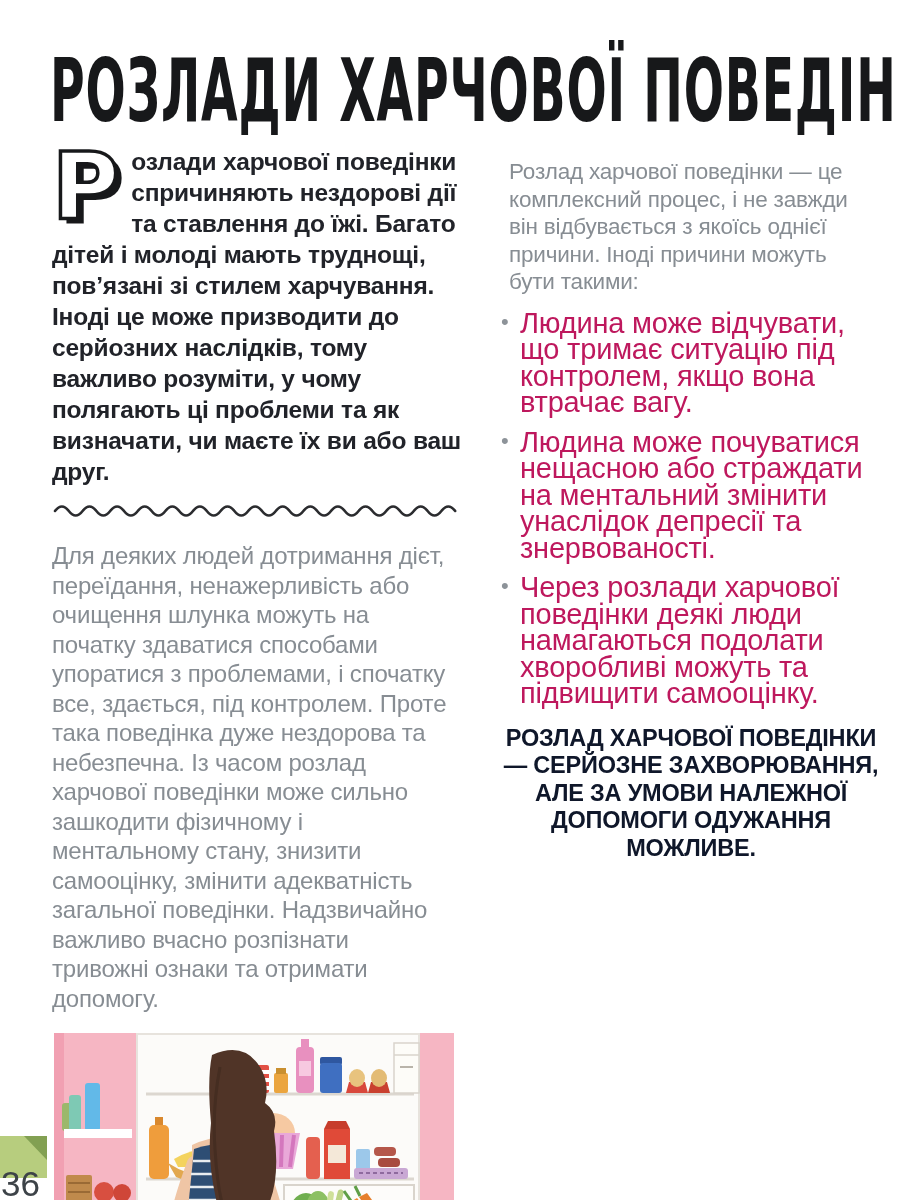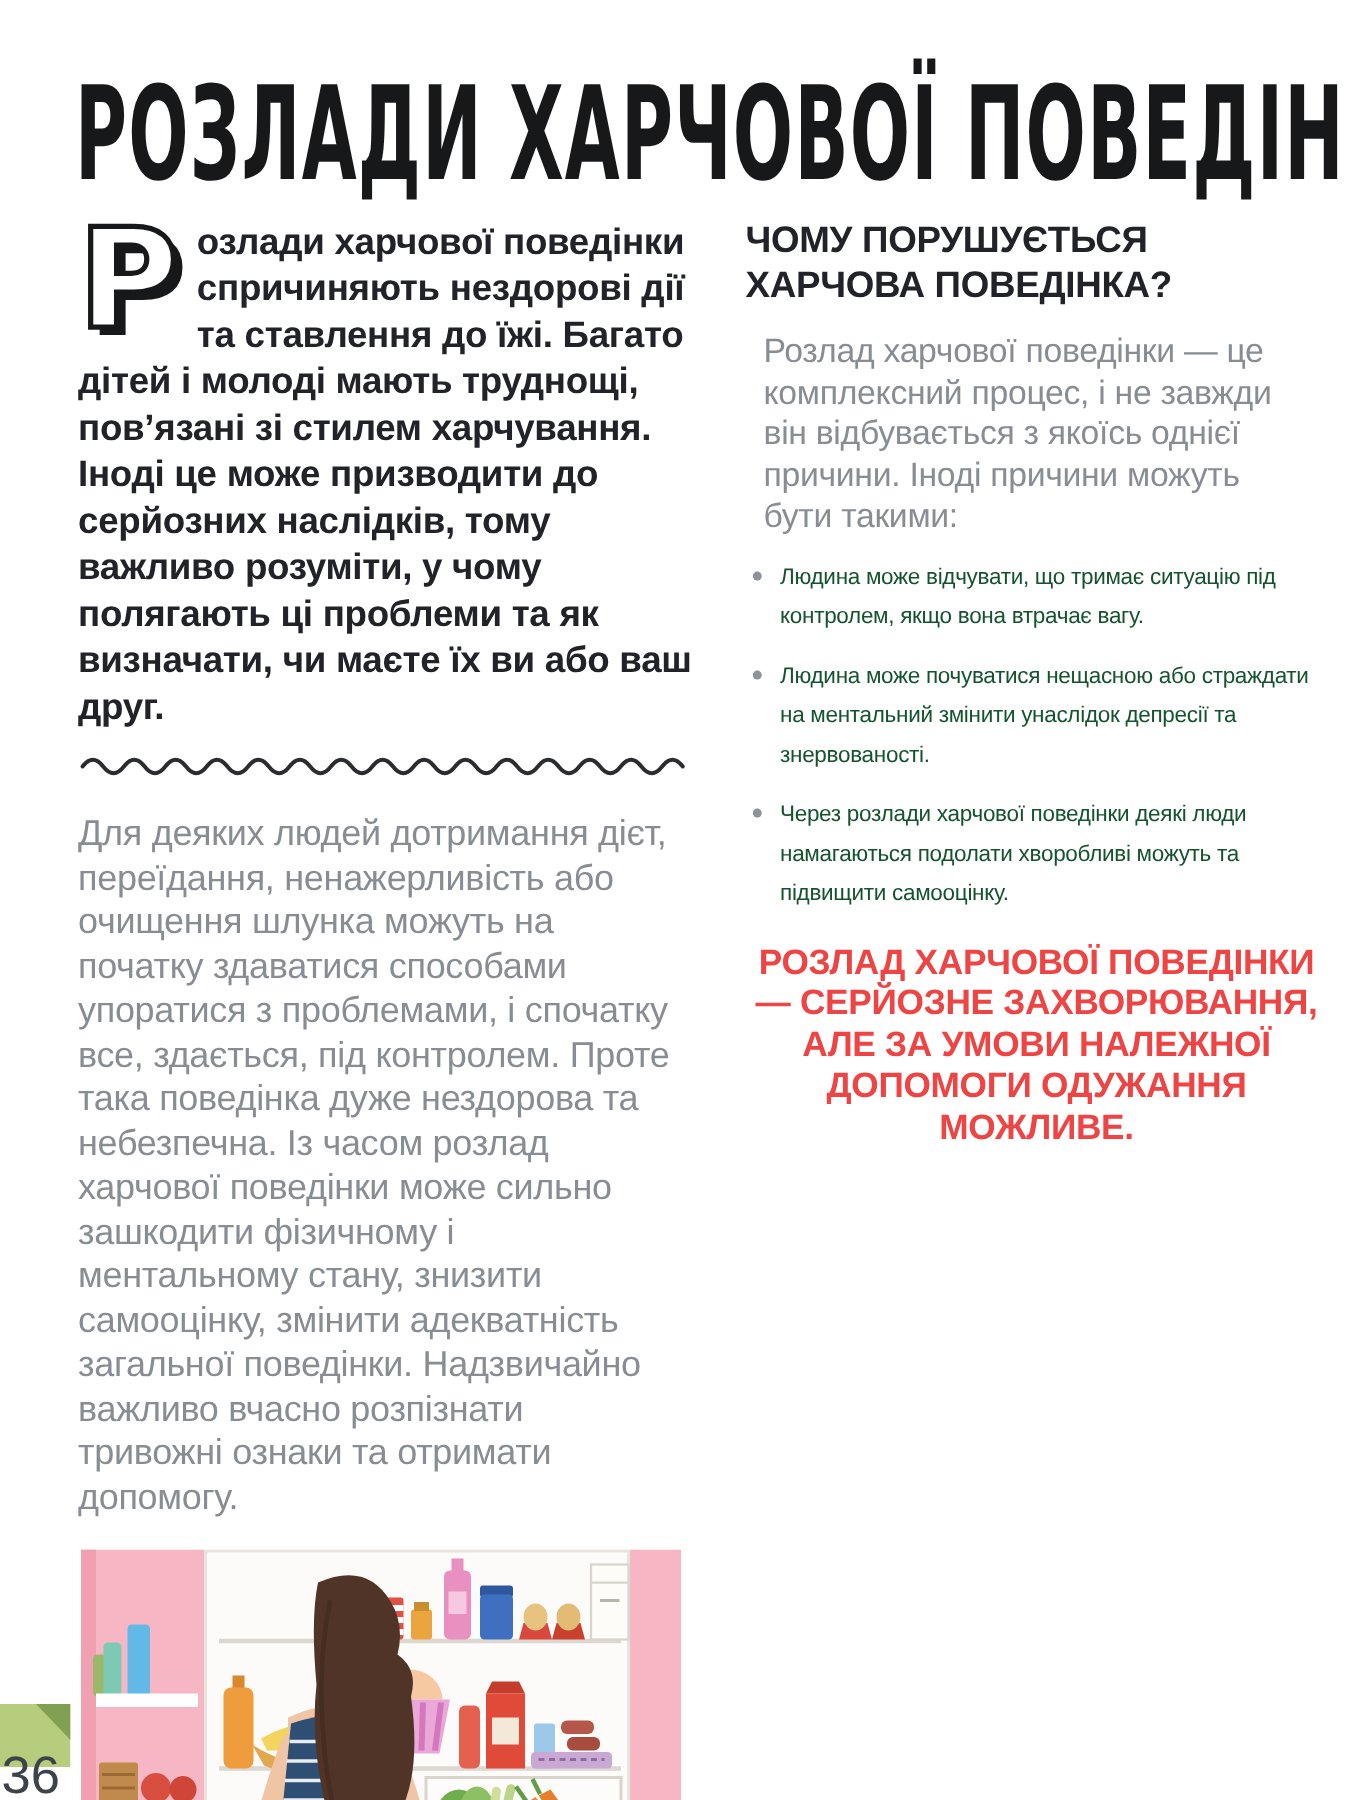--- a/index.html
+++ b/index.html
@@ -45,30 +45,30 @@
     margin:0 0 14px 0;font-size:24.5px;line-height:30px;
     font-weight:700;color:#212329;letter-spacing:-0.2px;
   }
   .r-intro{
     margin:12px;font-size:22.5px;line-height:27.5px;
     color:#878d93;letter-spacing:-0.2px;
   }
   ul.causes{list-style:none;margin:14px 0 0 0;padding:0;}
   ul.causes li{
     position:relative;padding-left:23px;margin:0 0 13px 0;
-    font-size:15px;line-height:26.5px;color:#14532d;letter-spacing:-0.2px;
+    font-size:29px;line-height:26.5px;color:#be185d;letter-spacing:-0.2px;
   }
   ul.causes li::before{
     content:"\2022";position:absolute;left:4px;top:-1px;
     color:#8d9399;font-size:22px;
   }
   .callout{
     margin:18px 0 0 -6px;width:400px;
     font-size:23.5px;line-height:27.5px;font-weight:700;
-    color:#ef4444;text-align:center;letter-spacing:-0.2px;
+    color:#0f172a;text-align:center;letter-spacing:-0.2px;
   }
 
   
   .tab{position:absolute;left:0;top:1136px;}
   .page-num{
     position:absolute;left:1px;top:1164px;
     font-size:35px;color:#3d4348;
   }
 </style>
 </head>
@@ -204,21 +204,20 @@
           <line x1="133" y1="193" x2="211" y2="193"></line>
         <line x1="132" y1="206" x2="212" y2="206"></line>
       </g>
       <path d="M158 22 q32 -14 48 12 q10 16 5 36 q14 10 9 28 q6 44 -4 70 q-8 22 -28 22 q-20 0 -26 -24 q-9 -40 -5 -76 q-4 -44 1 -68 z" fill="#503427"></path>
       <path d="M168 30 q-10 40 -6 84 q2 36 8 58" stroke="#3f2another" stroke-width="0" fill="none"></path>
       <path d="M166 34 q-8 42 -5 82 q2 34 7 54" stroke="#3a251b" stroke-width="3" fill="none" opacity="0.5"></path>
     </svg>
   </div>
 
   <div class="right-col">
-    <h2 class="subhead">ЧОМУ ПОРУШУЄТЬСЯ ХАРЧОВА ПОВЕДІНКА?</h2>
     <p class="r-intro">Розлад харчової поведінки — це комплексний процес, і не завжди він відбувається з якоїсь однієї причини. Іноді причини можуть бути такими:</p>
     <ul class="causes">
       <li>Людина може відчувати, що тримає ситуацію під контролем, якщо вона втрачає вагу.</li>
       <li>Людина може почуватися нещасною або страждати на ментальний змінити унаслідок депресії та знервованості.</li>
       <li>Через розлади харчової поведінки деякі люди намагаються подолати хворобливі можуть та підвищити самооцінку.</li>
     </ul>
     <p class="callout">РОЗЛАД ХАРЧОВОЇ ПОВЕДІНКИ — СЕРЙОЗНЕ ЗАХВОРЮВАННЯ, АЛЕ ЗА УМОВИ НАЛЕЖНОЇ ДОПОМОГИ ОДУЖАННЯ МОЖЛИВЕ.</p>
   </div>
 
   <svg class="tab" width="47" height="42" viewBox="0 0 47 42" aria-hidden="true">

